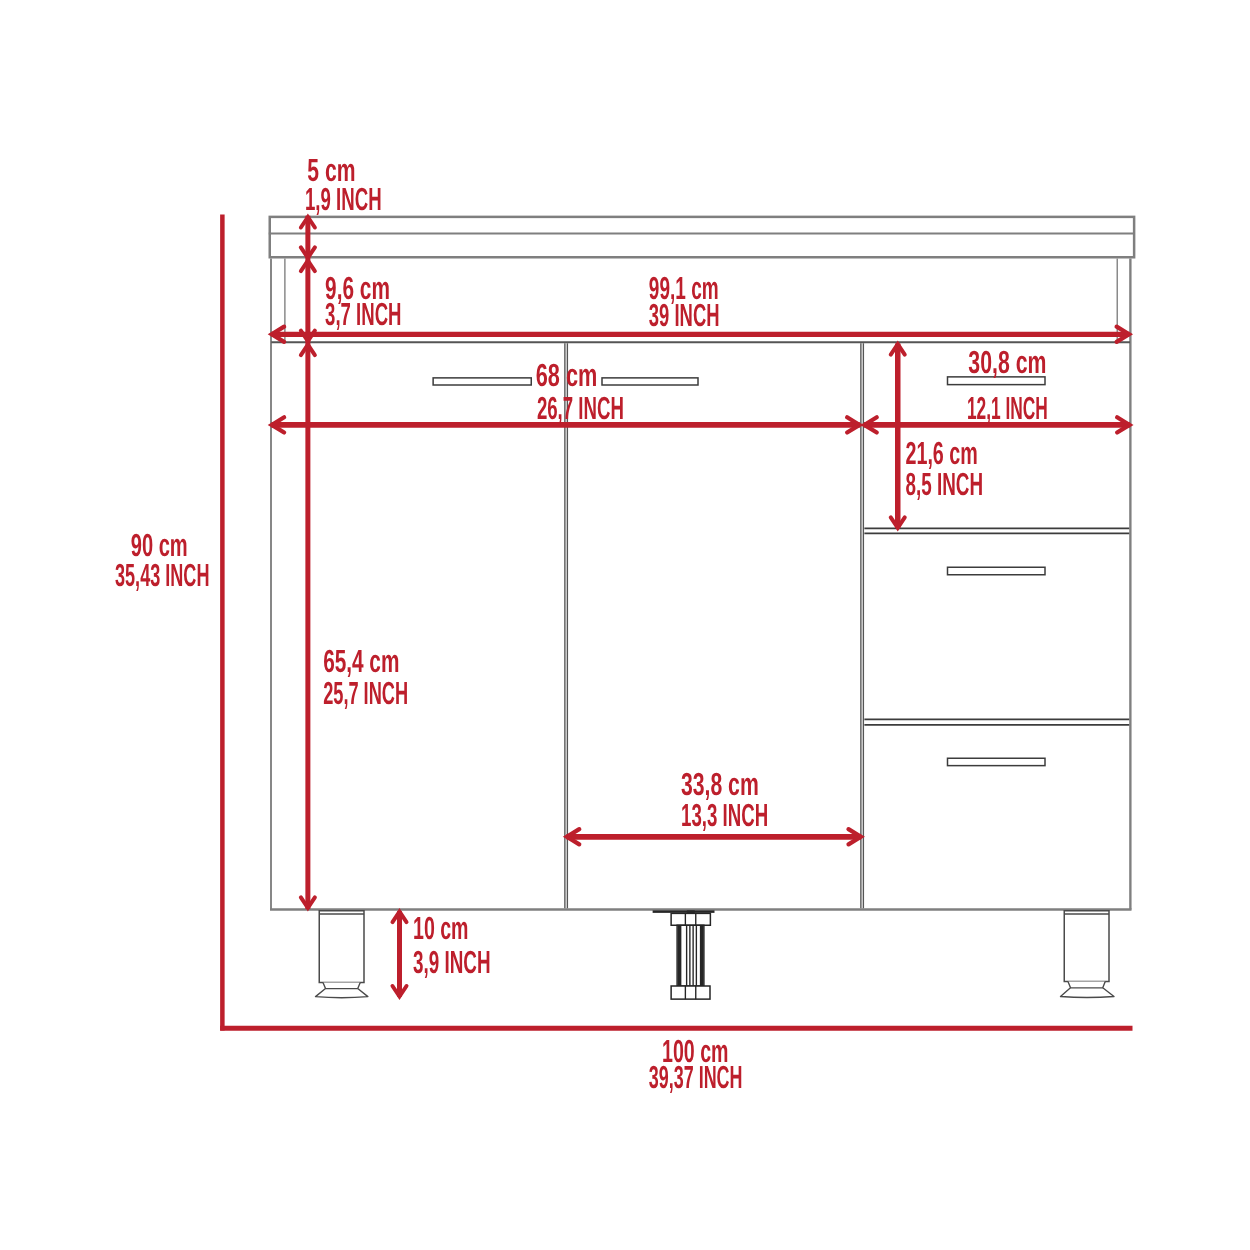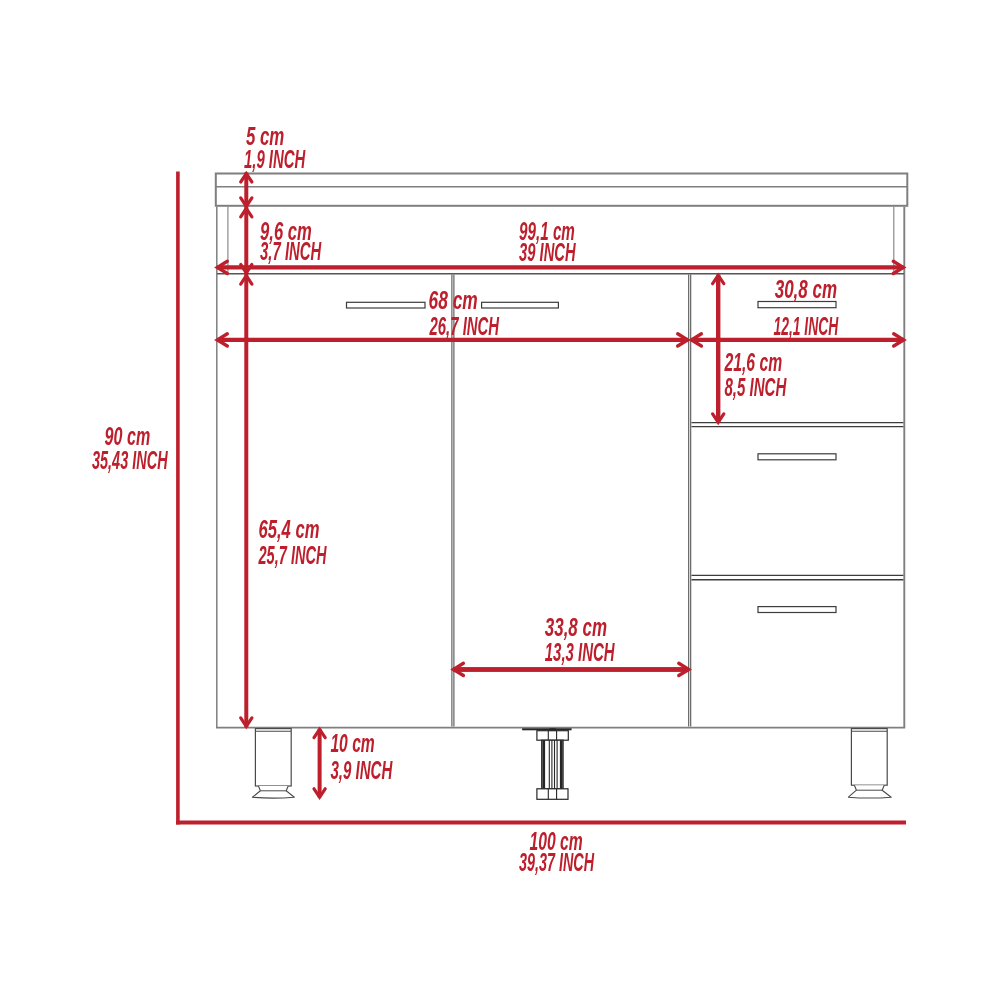--- a/index.html
+++ b/index.html
@@ -1,15 +1,15 @@
 <!DOCTYPE html>
 <html><head><meta charset="utf-8">
 <style>
 html,body{margin:0;padding:0;background:#ffffff;}
-#wrap{width:1000px;height:1000px;position:relative;overflow:hidden;font-style:italic;}
+#wrap{width:1000px;height:1000px;position:relative;overflow:hidden;}
 text{font-family:"Liberation Sans",sans-serif;font-weight:bold;font-size:25.5px;fill:#bd1f2c;}
 </style></head>
 <body>
 <div id="wrap">
 <svg width="1000" height="1000" viewBox="0 0 1000 1000">
 <rect width="1000" height="1000" fill="#ffffff"></rect>
 <rect x="215.8" y="173.5" width="691.5" height="32.3" fill="#fff" stroke="#7f7f7f" stroke-width="2"></rect>
 <line x1="215" y1="186.8" x2="907.3" y2="186.8" stroke="#7f7f7f" stroke-width="1.5"></line>
 <line x1="216.8" y1="206.8" x2="216.8" y2="727.6" stroke="#7f7f7f" stroke-width="1.5"></line>
 <line x1="904.3" y1="206.8" x2="904.3" y2="727.6" stroke="#7f7f7f" stroke-width="1.9"></line>

